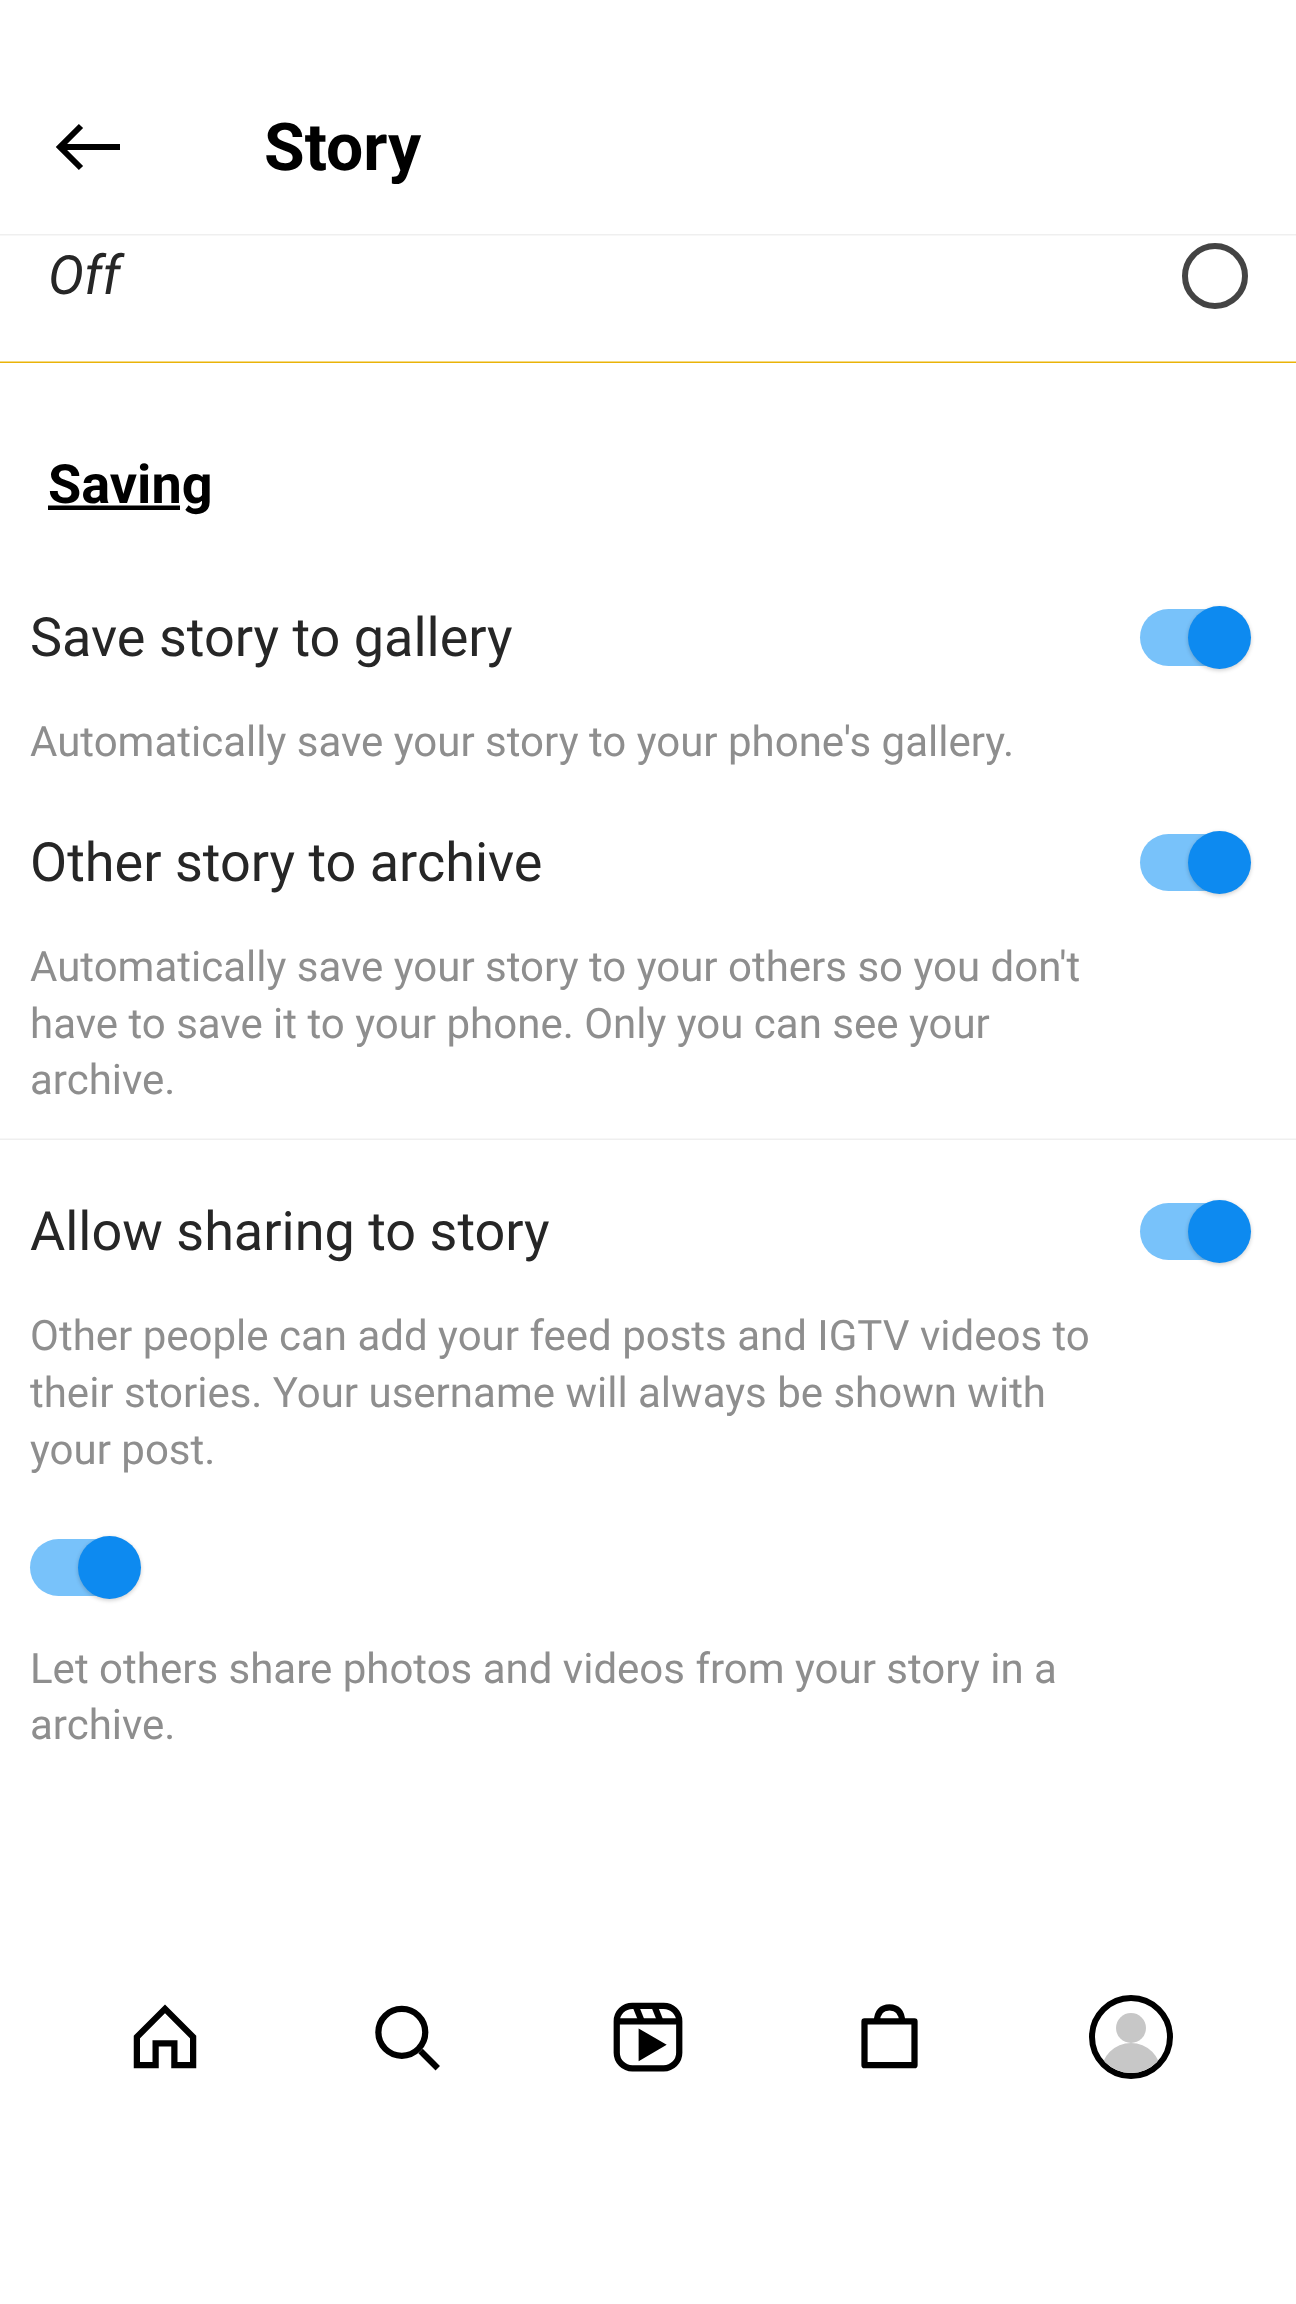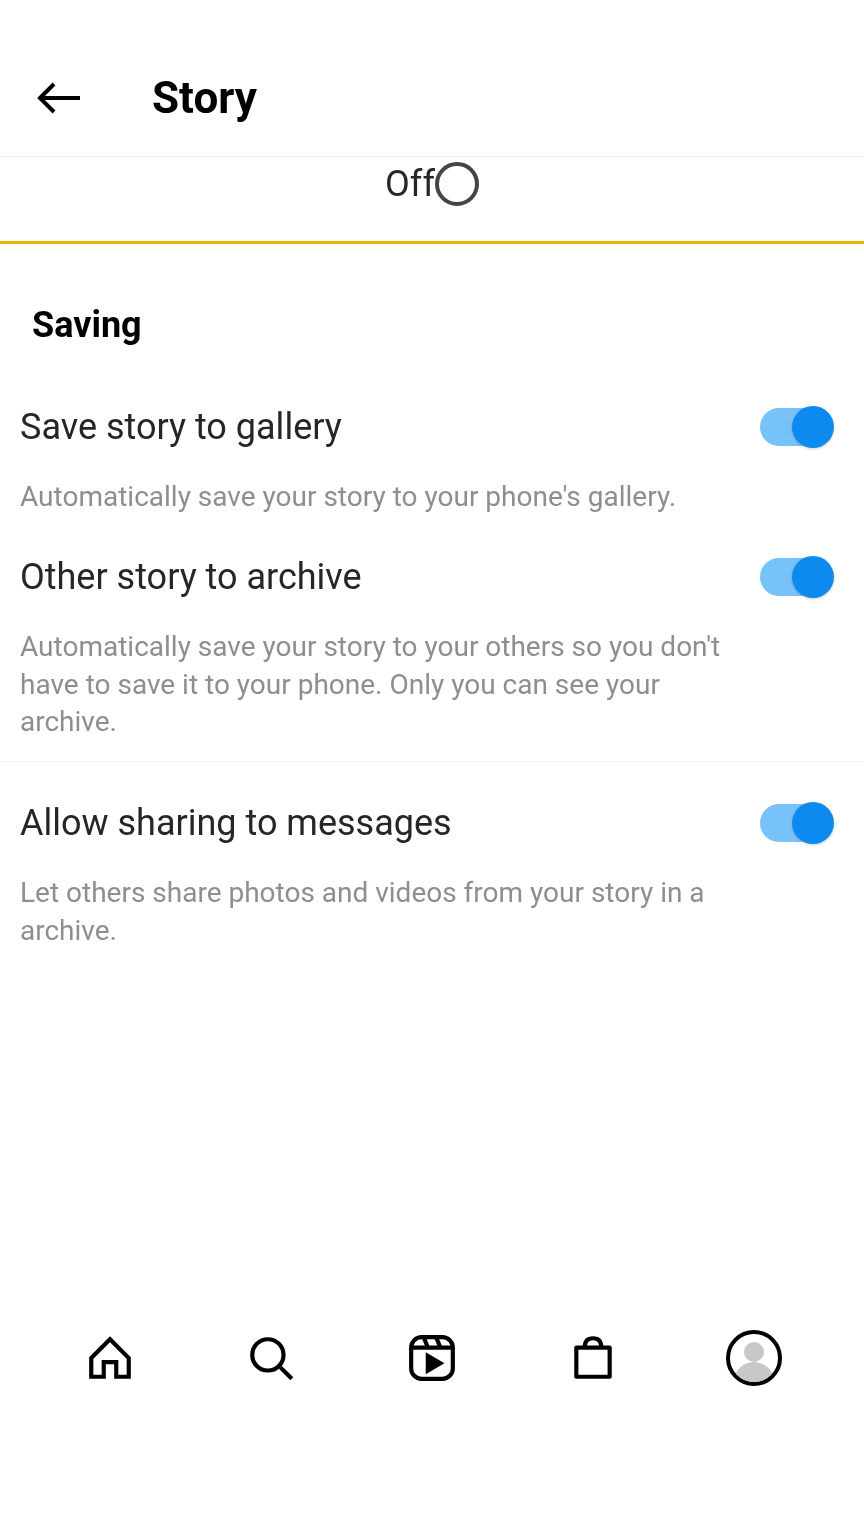--- a/index.html
+++ b/index.html
@@ -13,64 +13,66 @@
       height: 1536px;
       background: #ffffff;
       overflow: hidden;
       position: relative;
     }
     .header {
       display: flex;
       align-items: center;
       padding: 70px 32px 30px 32px;
       border-bottom: 1px solid #efefef;
-      gap: 64px;
+      gap: 88px;
     }
     .back-arrow {
       width: 56px;
       height: 56px;
       display: flex;
       align-items: center;
       justify-content: center;
     }
     .back-arrow svg {
       width: 48px;
       height: 48px;
     }
     .title {
       font-size: 44px;
       font-weight: 700;
       color: #000;
     }
     .off-row {
       display: flex;
       align-items: center;
-      justify-content: center;
+      justify-content: space-between;
       padding: 5px 32px 35px 32px;
-      border-bottom: 3px solid #eab308;
+      border-bottom: 1px solid #eab308;
+      font-style: italic;
     }
     .off-label {
       font-size: 36px;
       color: #262626;
     }
     .radio-circle {
       width: 44px;
       height: 44px;
       border: 4px solid #444;
       border-radius: 50%;
     }
     .section {
       border-bottom: 1px solid #efefef;
       padding-bottom: 20px;
     }
     .section-header {
       font-size: 36px;
       font-weight: 700;
       color: #000;
       padding: 60px 16px 20px 32px;
+      text-decoration: underline;
     }
     .setting-item {
       padding: 40px 32px 0 20px;
     }
     .setting-row {
       display: flex;
       align-items: center;
       justify-content: space-between;
       margin-bottom: 30px;
     }
@@ -189,24 +191,30 @@
     <div class="setting-row">
       <div class="setting-label">Other story to archive</div>
       <div class="toggle"></div>
     </div>
     <div class="setting-desc">Automatically save your story to your others so you don't have to save it to your phone. Only you can see your archive.</div>
   </div>
 </div>
 
 <div class="section" style="border-bottom:none">
 
-
-  <div class="setting-item">
-    <div class="setting-row">
-      <div class="setting-label">Allow sharing to messages</div>
+  <div class="setting-item">
+    <div class="setting-row">
+      <div class="setting-label">Allow sharing to story</div>
+      <div class="toggle"></div>
+    </div>
+    <div class="setting-desc">Other people can add your feed posts and IGTV videos to their stories. Your username will always be shown with your post.</div>
+  </div>
+
+  <div class="setting-item">
+    <div class="setting-row">
       <div class="toggle"></div>
     </div>
     <div class="setting-desc">Let others share photos and videos from your story in a archive.</div>
   </div>
 </div>
 
 <div class="bottom-nav">
   <div class="nav-item">
     <svg viewBox="0 0 24 24" fill="none" stroke="#000" stroke-width="2">
       <path d="M3 12 L12 3 L21 12 L21 21 L15 21 L15 14 L9 14 L9 21 L3 21 Z"></path>

